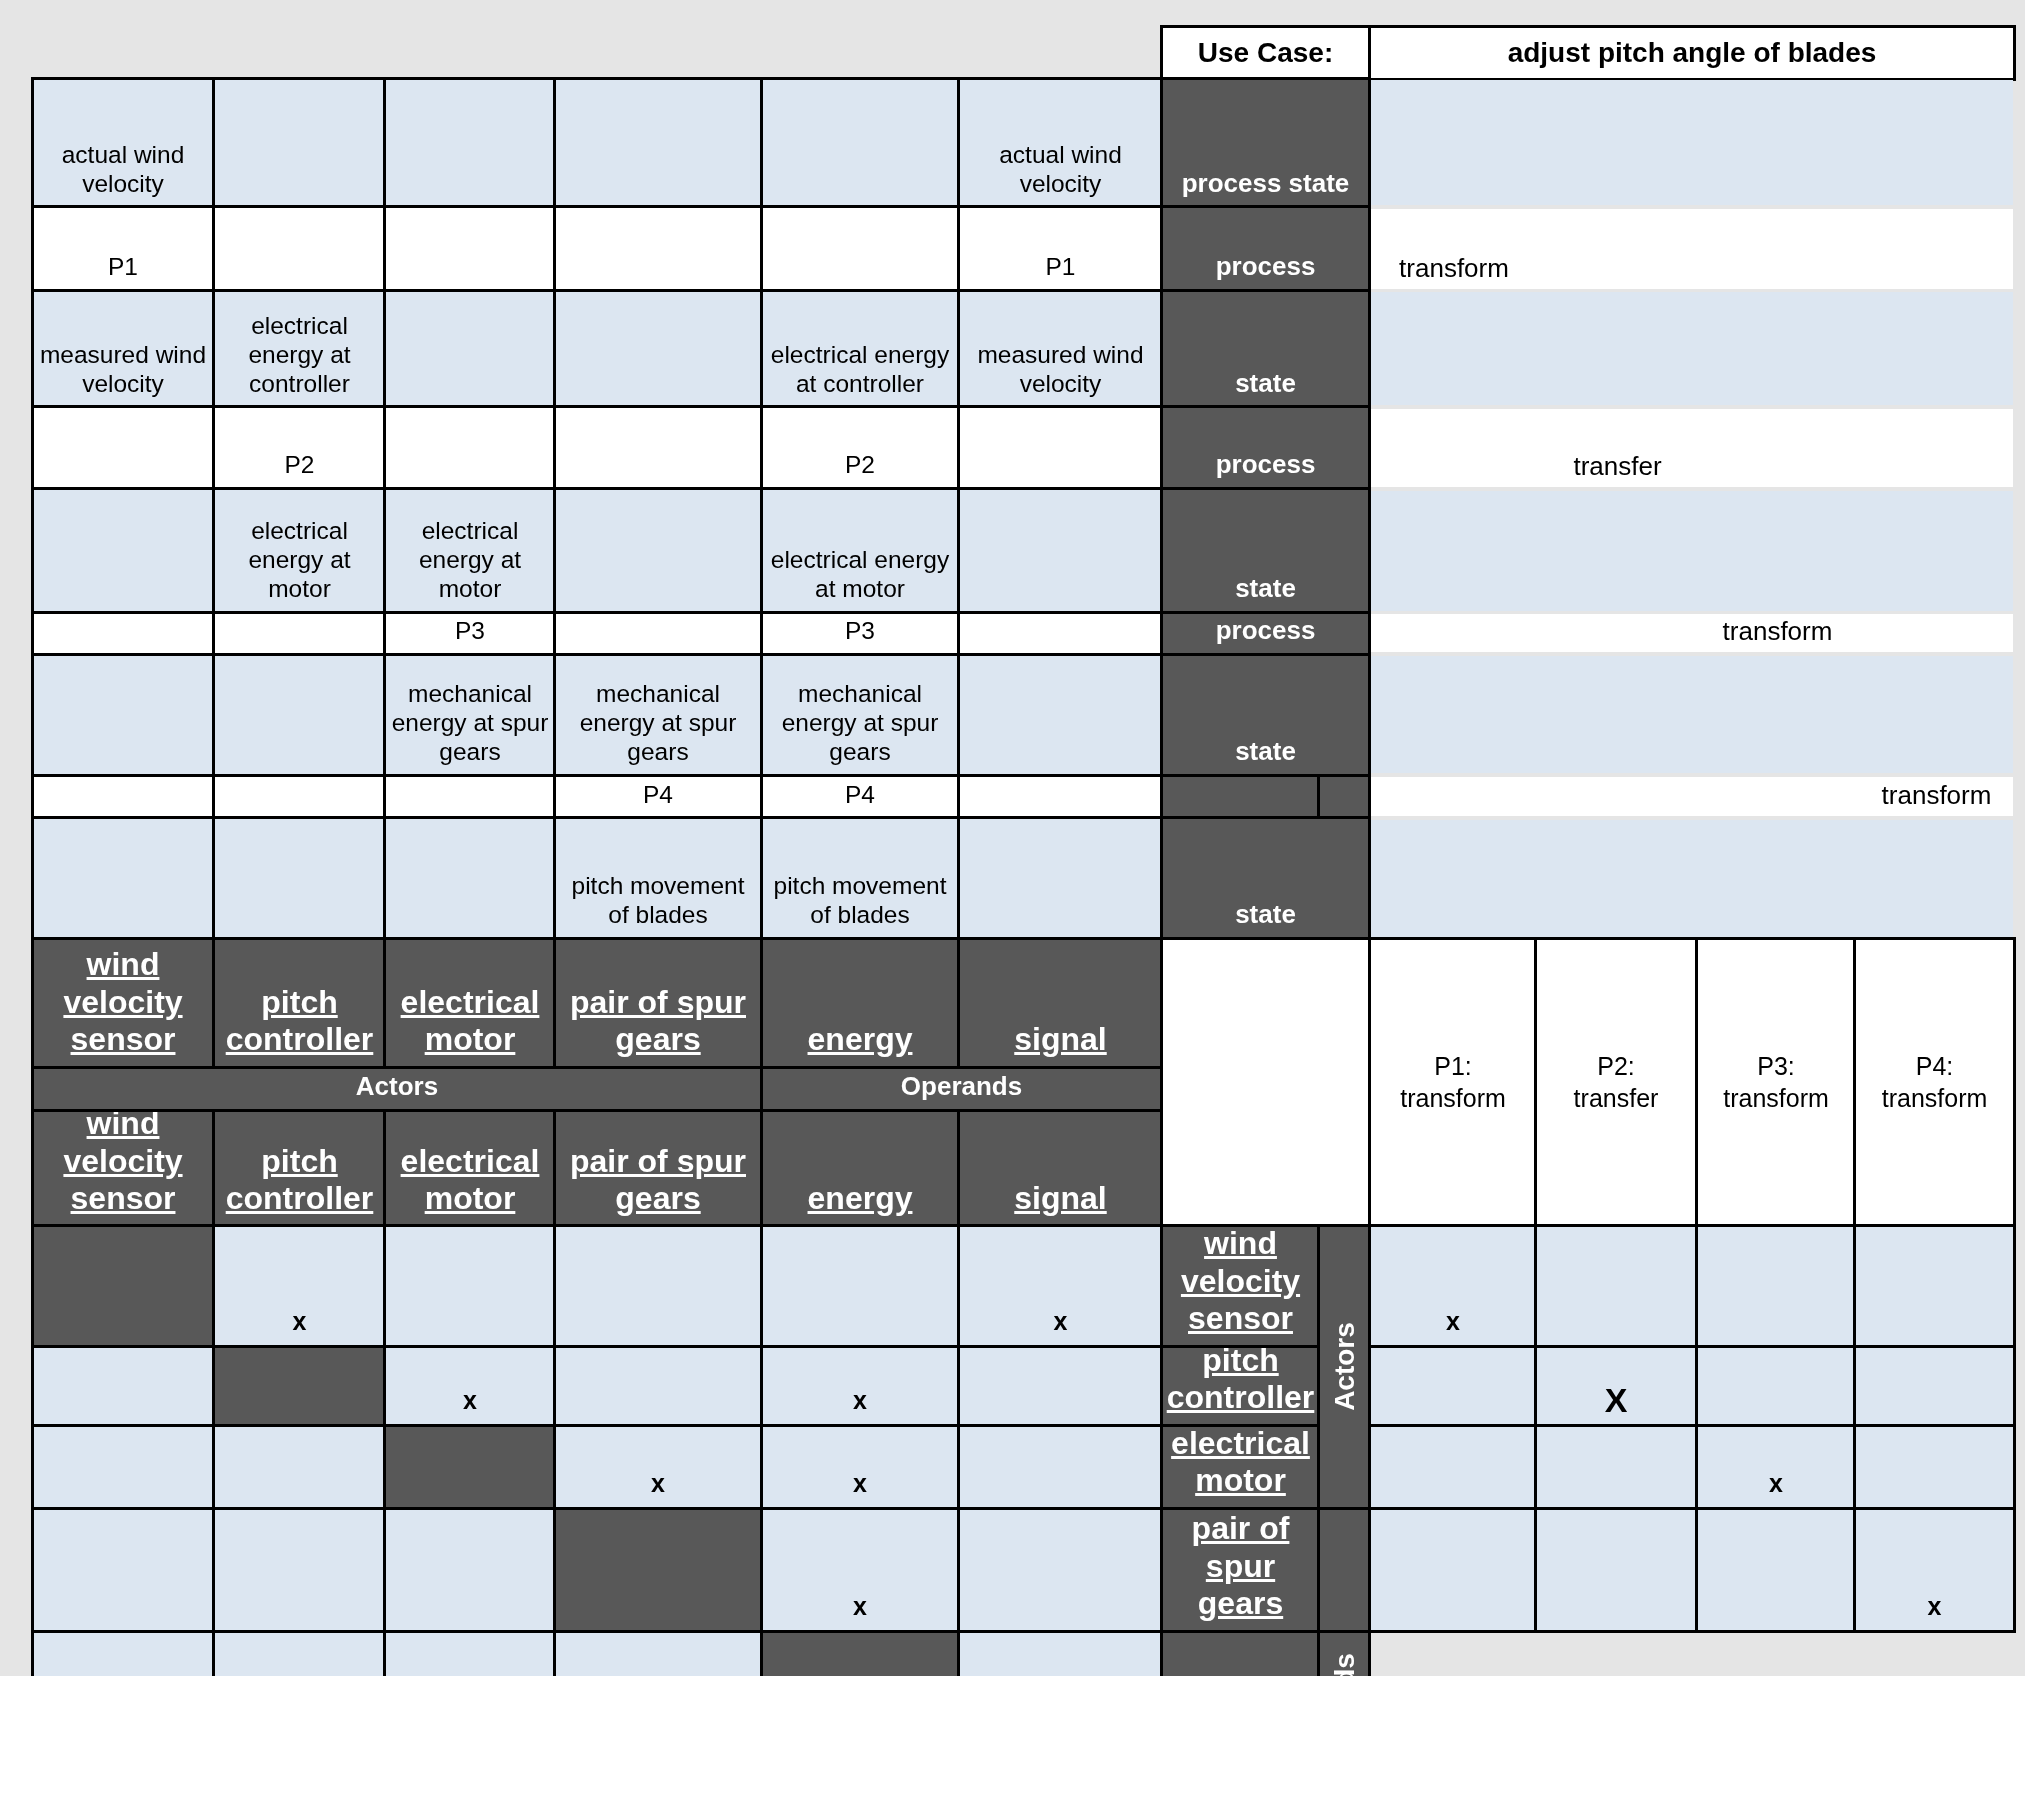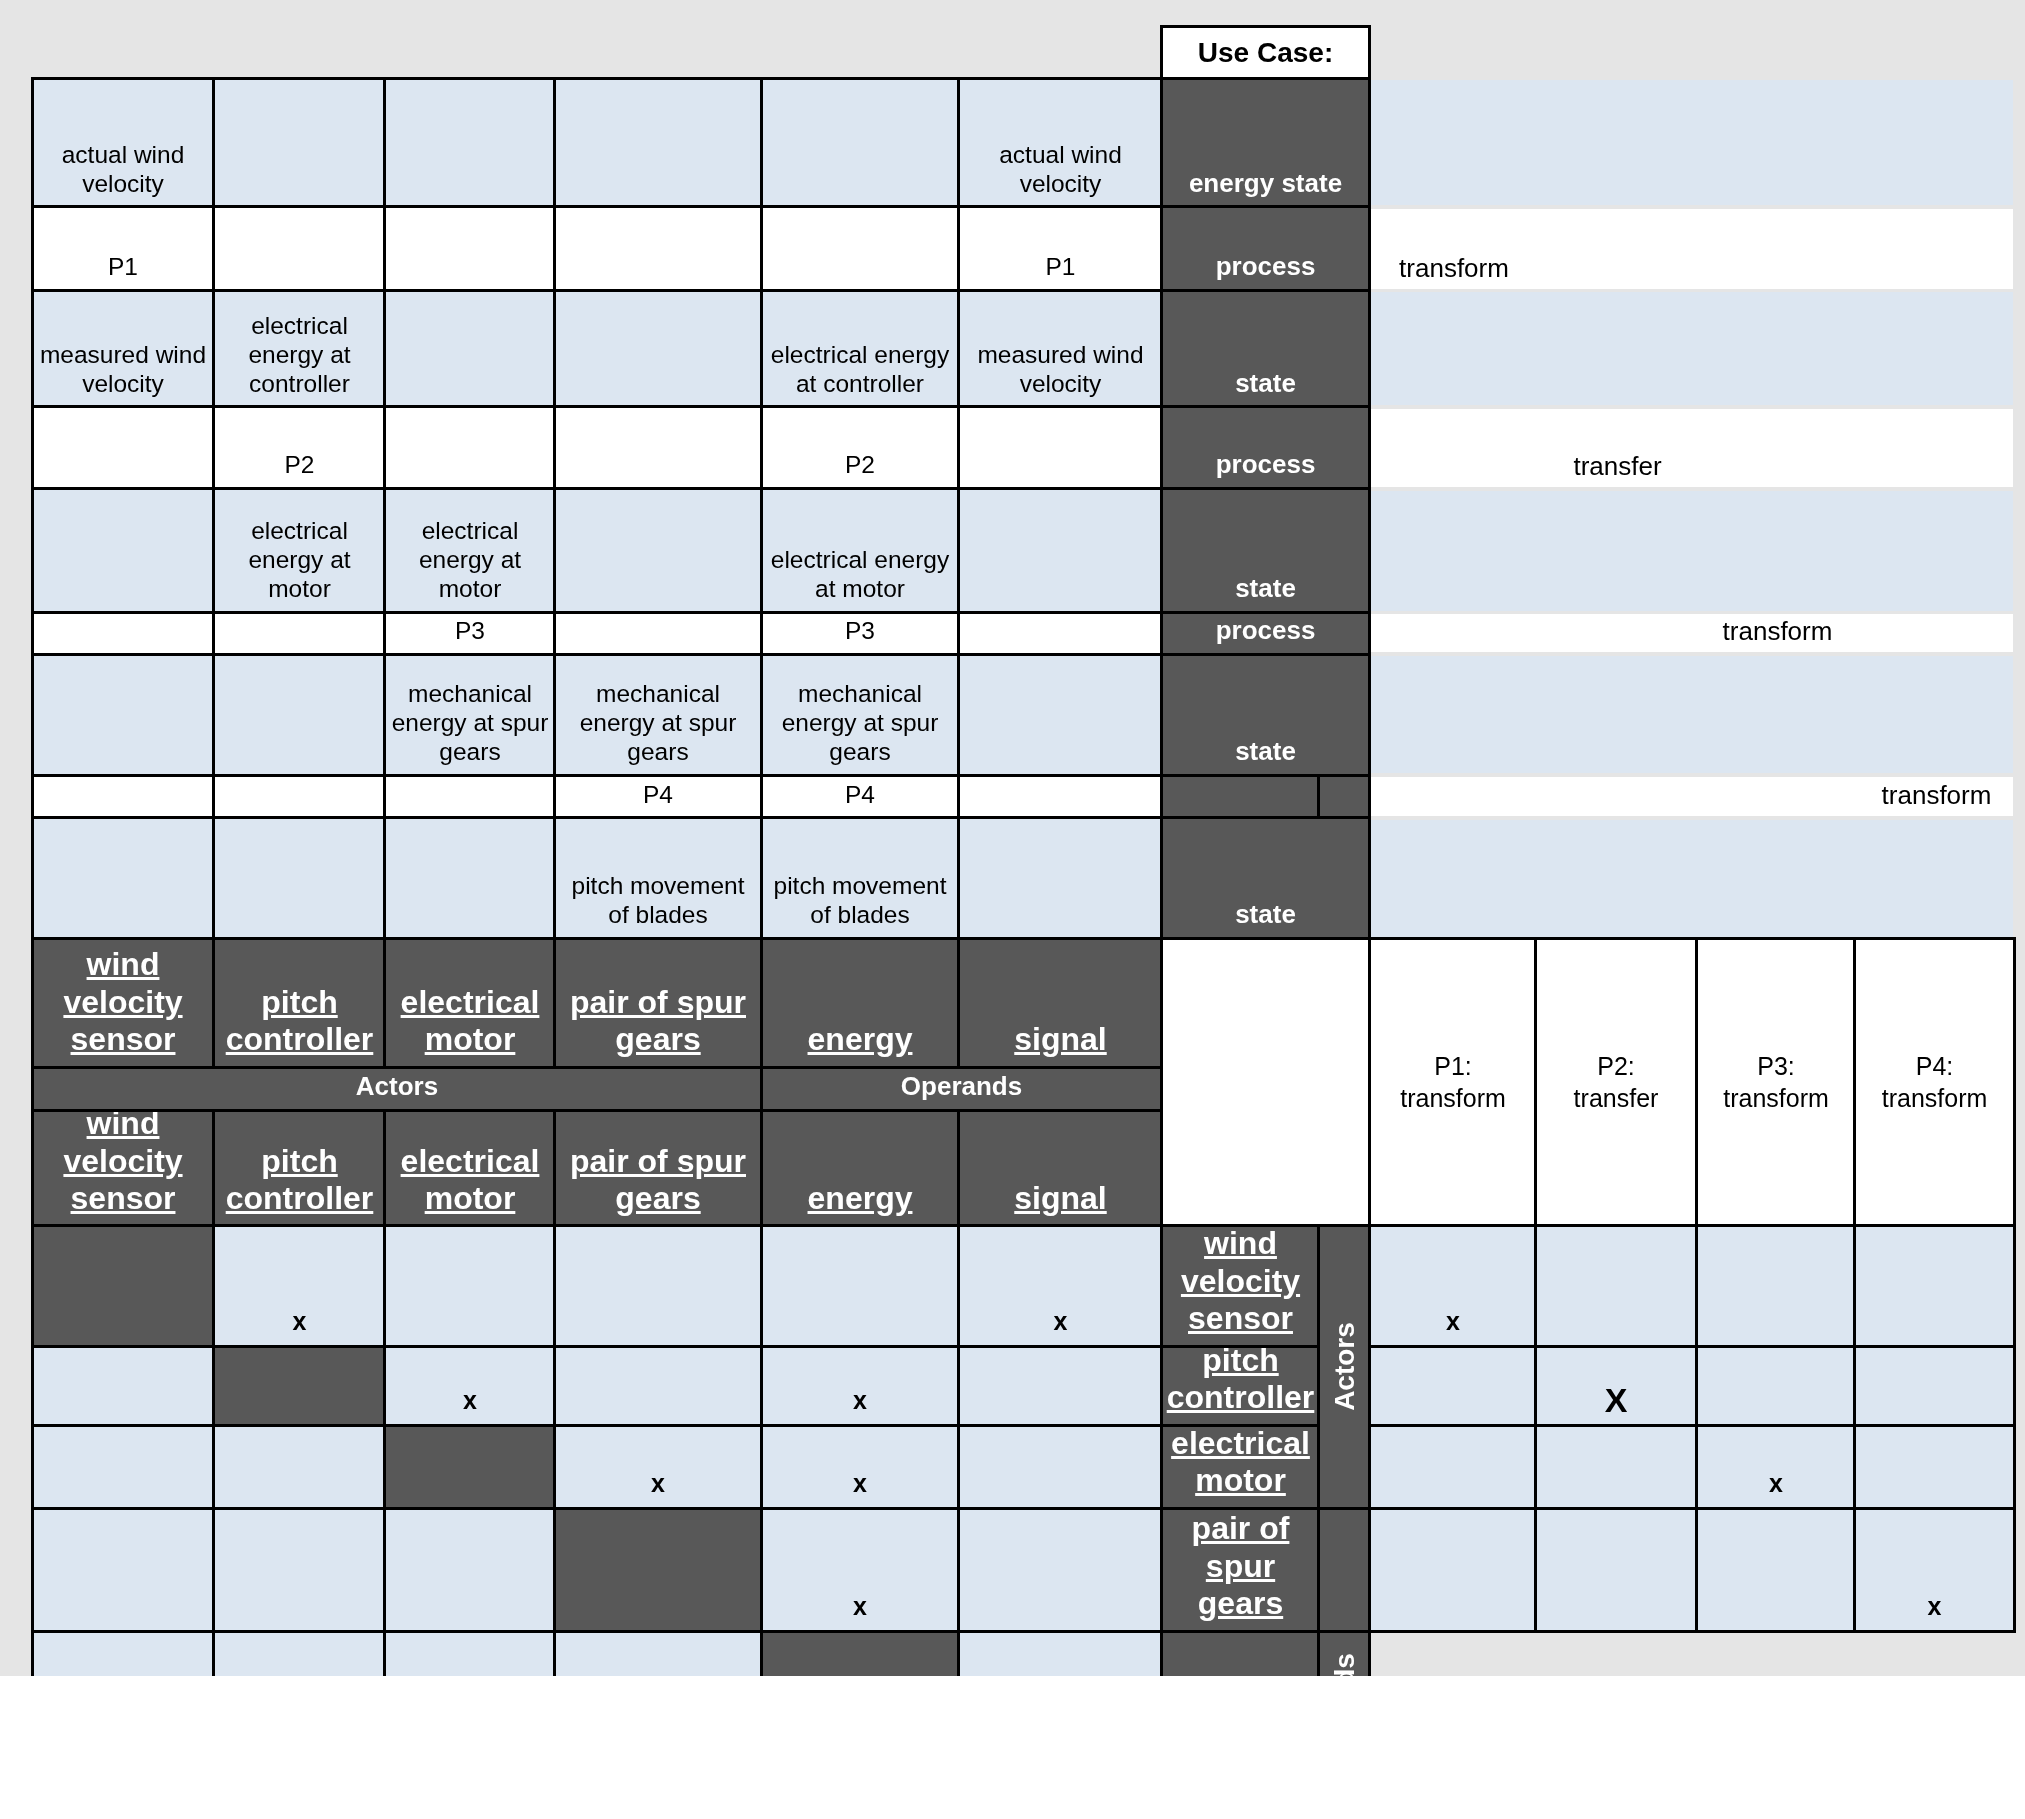--- a/index.html
+++ b/index.html
@@ -49,34 +49,35 @@
     font-size:26.6px;
   }
   #legend b{font-weight:bold;}
 </style>
 </head>
 <body>
 
 <div id="stage">
 
   <div class="cell white vmid hdr" id="uc-label" style="left:1160px;top:24.5px;width:211px;height:56px;">Use Case:</div>
+  <div class="cell white vmid hdr" id="uc-value" style="left:1368px;top:24.5px;width:648px;height:56px;">adjust pitch angle of blades</div>
 
   <div id="cells">
       <div class="cell blue" style="left: 31px; top: 77px; width: 184px; height: 132px;">
         <div class="txt">actual wind velocity</div>
       </div>
       <div class="cell blue" style="left: 212px; top: 77px; width: 175px; height: 132px;"></div>
       <div class="cell blue" style="left: 383px; top: 77px; width: 174px; height: 132px;"></div>
       <div class="cell blue" style="left: 553px; top: 77px; width: 210px; height: 132px;"></div>
       <div class="cell blue" style="left: 760px; top: 77px; width: 200px; height: 132px;"></div>
       <div class="cell blue" style="left: 957px; top: 77px; width: 207px; height: 132px;">
         <div class="txt">actual wind velocity</div>
       </div>
       <div class="cell dark" style="left: 1160px; top: 77px; width: 211px; height: 132px;">
-        <div class="phase">energy state</div>
+        <div class="phase">process state</div>
       </div>
       <div class="cell band blue" style="left: 1371px; top: 80px; width: 642px; height: 125px; position: absolute;"></div>
       <div class="cell white" style="left: 31px; top: 205px; width: 184px; height: 87px;">
         <div class="txt">P1</div>
       </div>
       <div class="cell white" style="left: 212px; top: 205px; width: 175px; height: 87px;"></div>
       <div class="cell white" style="left: 383px; top: 205px; width: 174px; height: 87px;"></div>
       <div class="cell white" style="left: 553px; top: 205px; width: 210px; height: 87px;"></div>
       <div class="cell white" style="left: 760px; top: 205px; width: 200px; height: 87px;"></div>
       <div class="cell white" style="left: 957px; top: 205px; width: 207px; height: 87px;">

